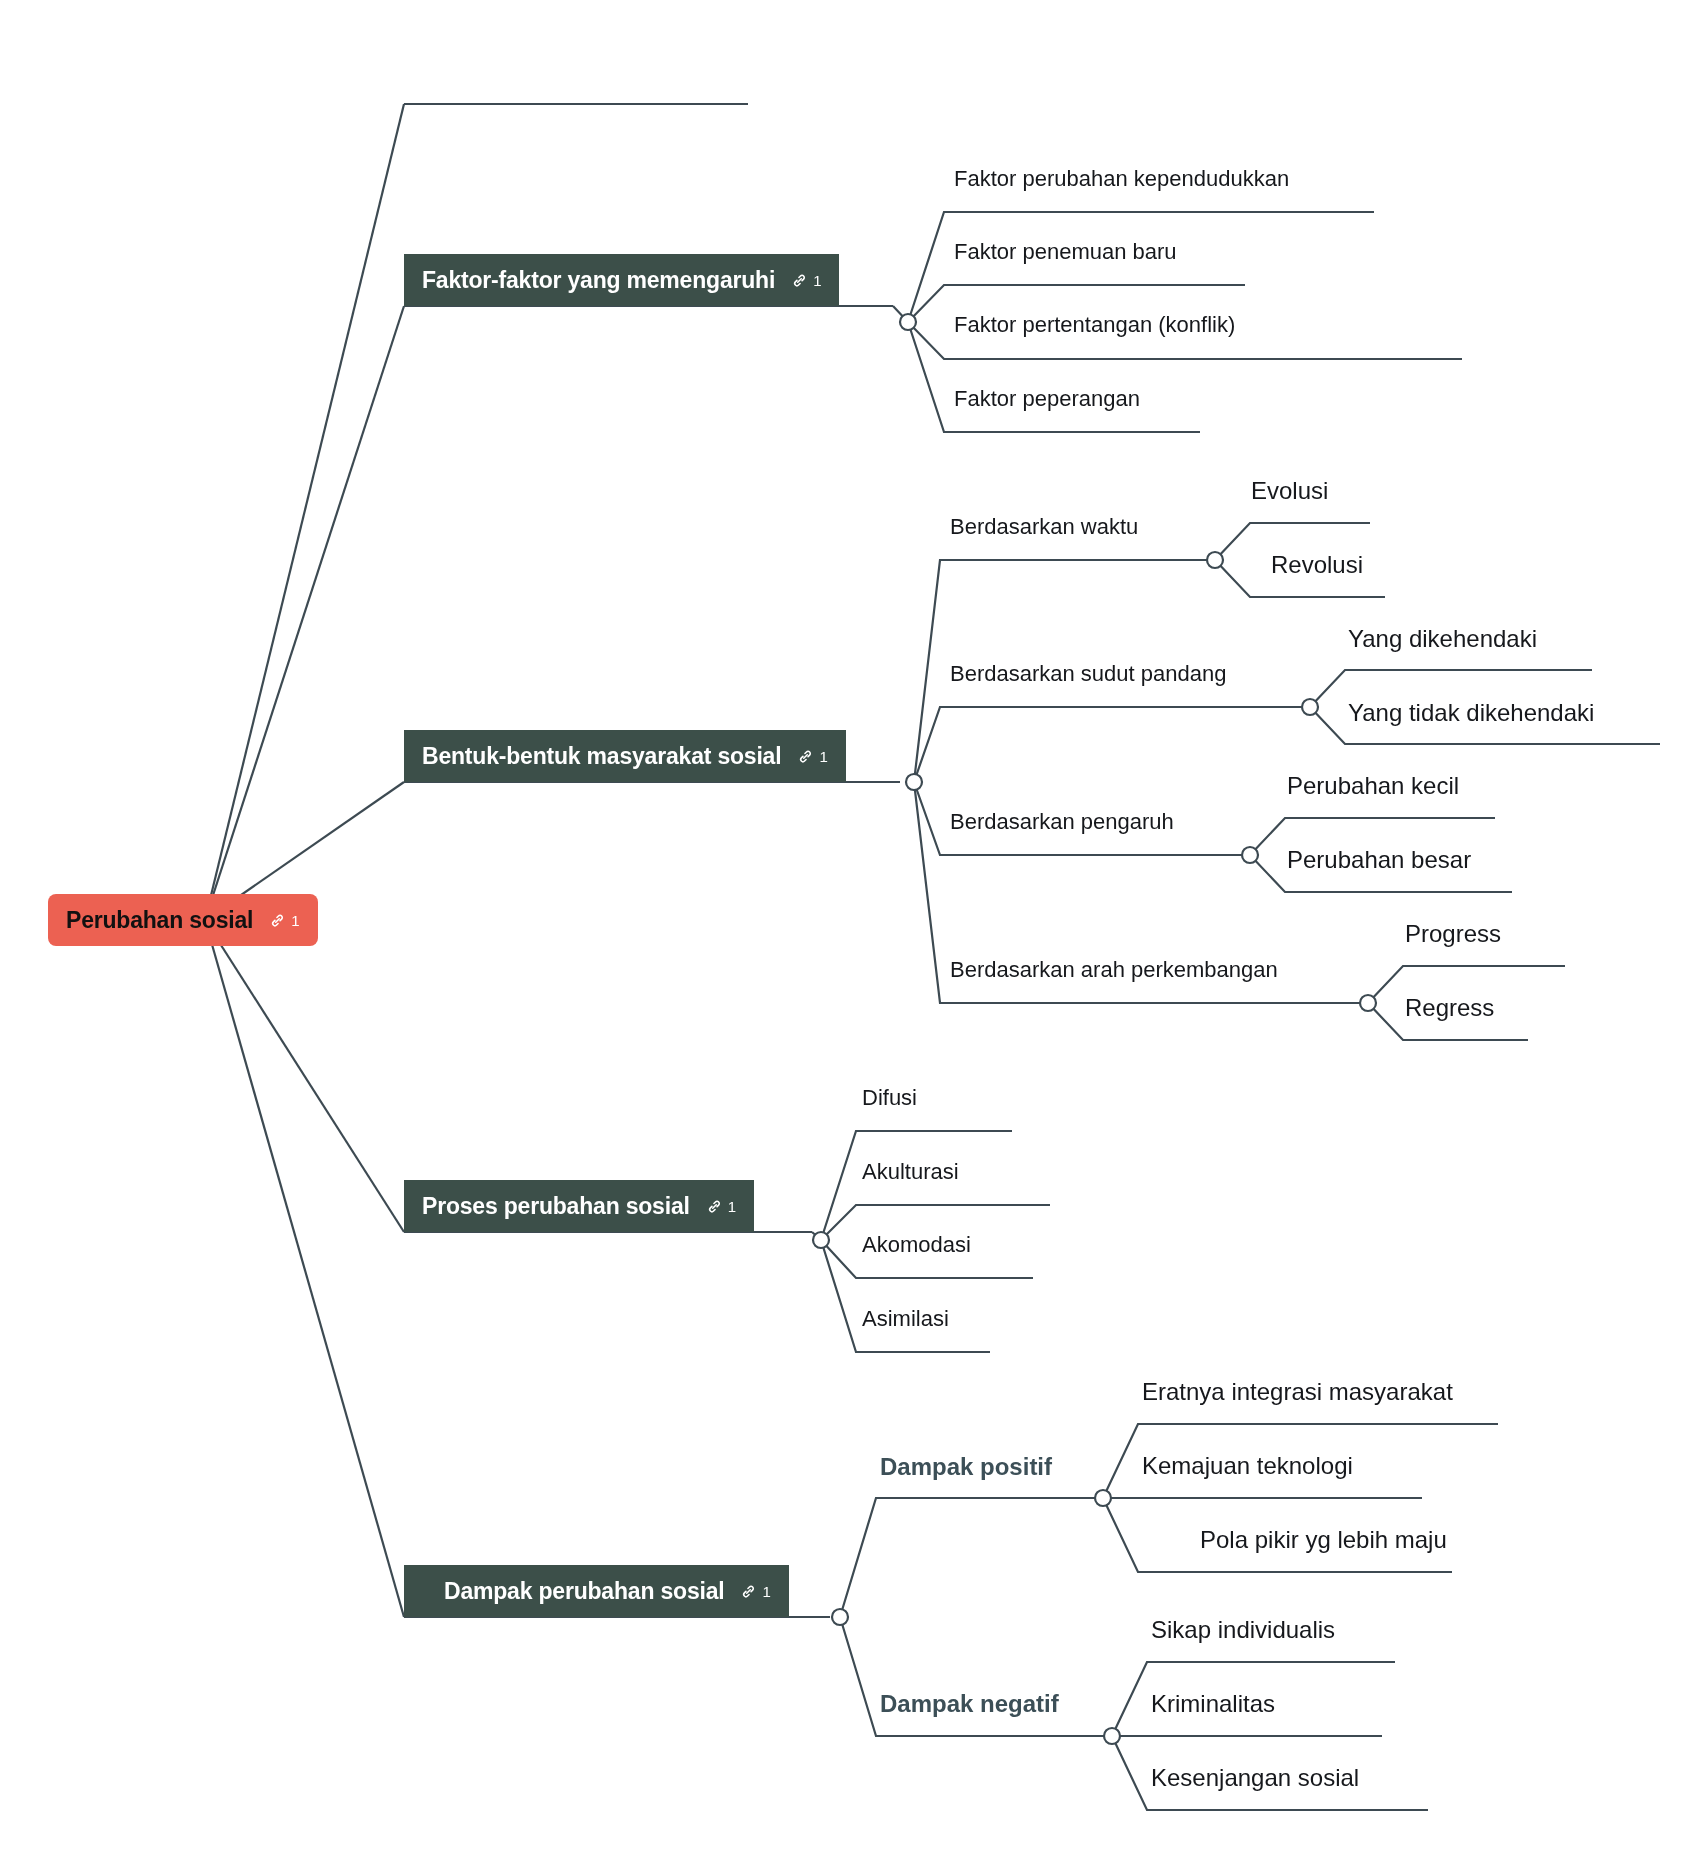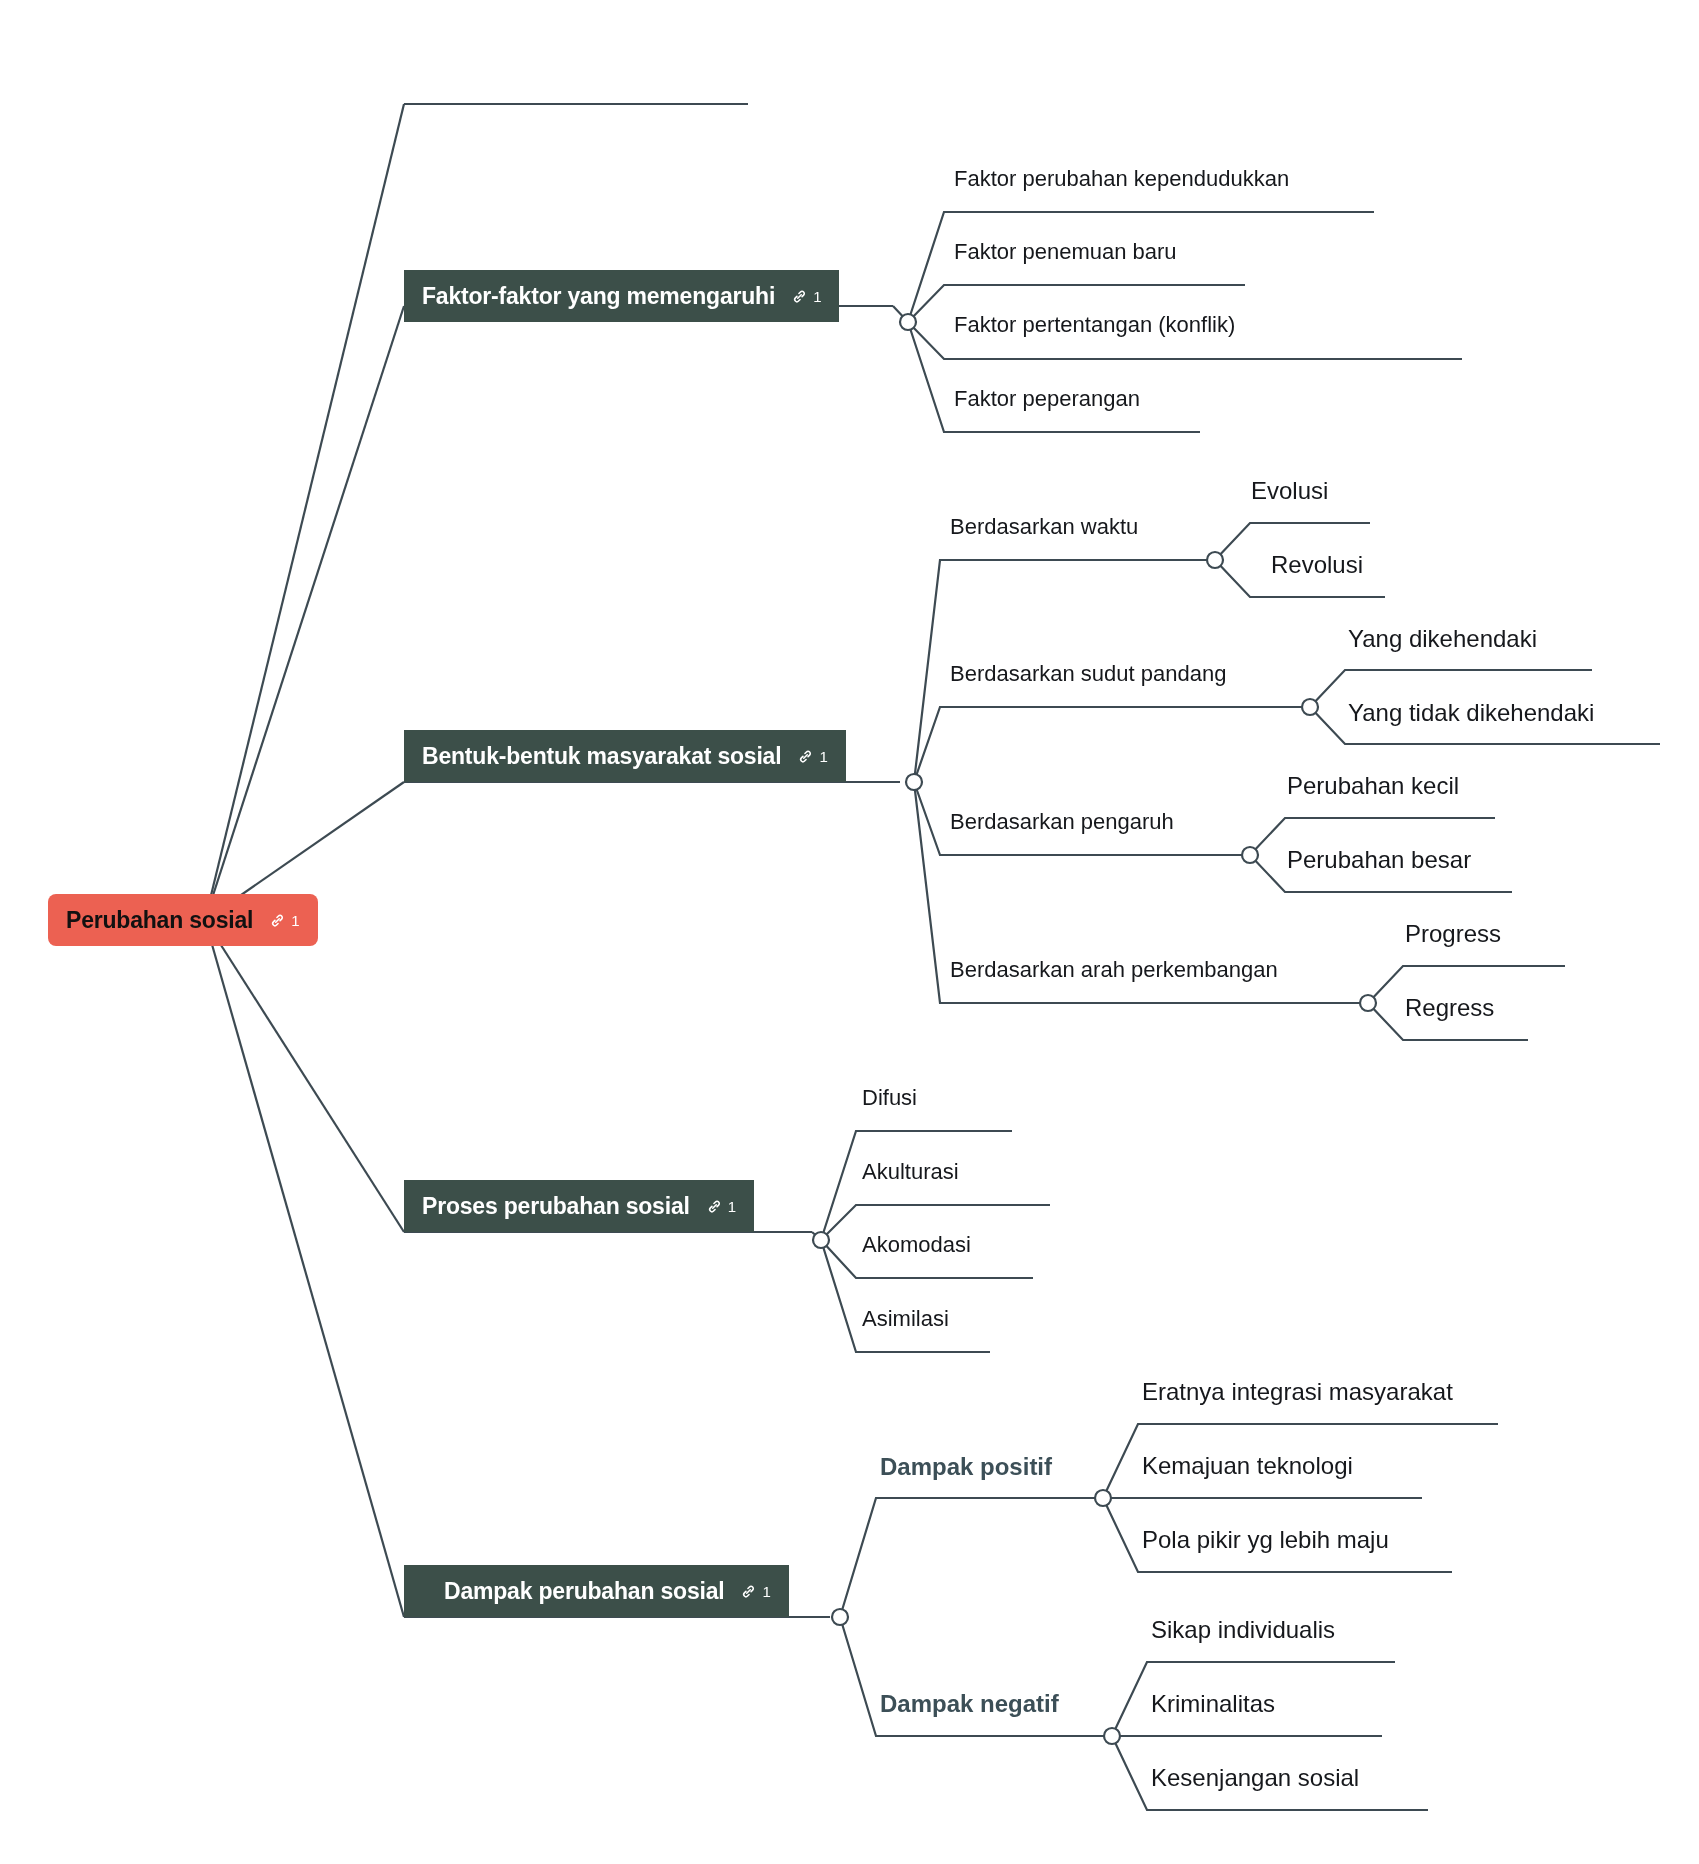--- a/index.html
+++ b/index.html
@@ -180,21 +180,21 @@
           <path d="M9.5 14.5 L14.5 9.5"></path>
           <path d="M11.2 7.8 L13.4 5.6 a3.1 3.1 0 0 1 4.4 4.4 L15.6 12.2"></path>
           <path d="M12.8 16.2 L10.6 18.4 a3.1 3.1 0 0 1 -4.4 -4.4 L8.4 11.8"></path>
         </svg>
       </span>
       <span class="count">1</span>
     </span>
   </div>
 
 
-  <div class="node-box node-branch" style="left:404px; top:270px;">
+  <div class="node-box node-branch" style="left:404px; top:254px;">
     <span class="label">Faktor-faktor yang memengaruhi</span>
     <span class="link-badge">
       <span class="chain">
         <svg viewBox="0 0 24 24" width="17" height="17" fill="none" stroke="#ffffff" stroke-width="2.2" stroke-linecap="round">
           <path d="M9.5 14.5 L14.5 9.5"></path>
           <path d="M11.2 7.8 L13.4 5.6 a3.1 3.1 0 0 1 4.4 4.4 L15.6 12.2"></path>
           <path d="M12.8 16.2 L10.6 18.4 a3.1 3.1 0 0 1 -4.4 -4.4 L8.4 11.8"></path>
         </svg>
       </span>
       <span class="count">1</span>
@@ -268,19 +268,19 @@
   <div class="leaf level2" style="left:862px; top:1087px;">Difusi</div>
   <div class="leaf level2" style="left:862px; top:1161px;">Akulturasi</div>
   <div class="leaf level2" style="left:862px; top:1234px;">Akomodasi</div>
   <div class="leaf level2" style="left:862px; top:1308px;">Asimilasi</div>
 
   <div class="leaf emphasis" style="left:880px; top:1455px;">Dampak positif</div>
   <div class="leaf emphasis" style="left:880px; top:1692px;">Dampak negatif</div>
 
   <div class="leaf level3" style="left:1142px; top:1380px;">Eratnya integrasi masyarakat</div>
   <div class="leaf level3" style="left:1142px; top:1454px;">Kemajuan teknologi</div>
-  <div class="leaf level3" style="left:1142px; top:1528px;">Pola pikir yg lebih maju</div>
+  <div class="leaf level3" style="left:1200px; top:1528px;">Pola pikir yg lebih maju</div>
 
   <div class="leaf level3" style="left:1151px; top:1618px;">Sikap individualis</div>
   <div class="leaf level3" style="left:1151px; top:1692px;">Kriminalitas</div>
   <div class="leaf level3" style="left:1151px; top:1766px;">Kesenjangan sosial</div>
 
 </div>
 
 </body></html>

